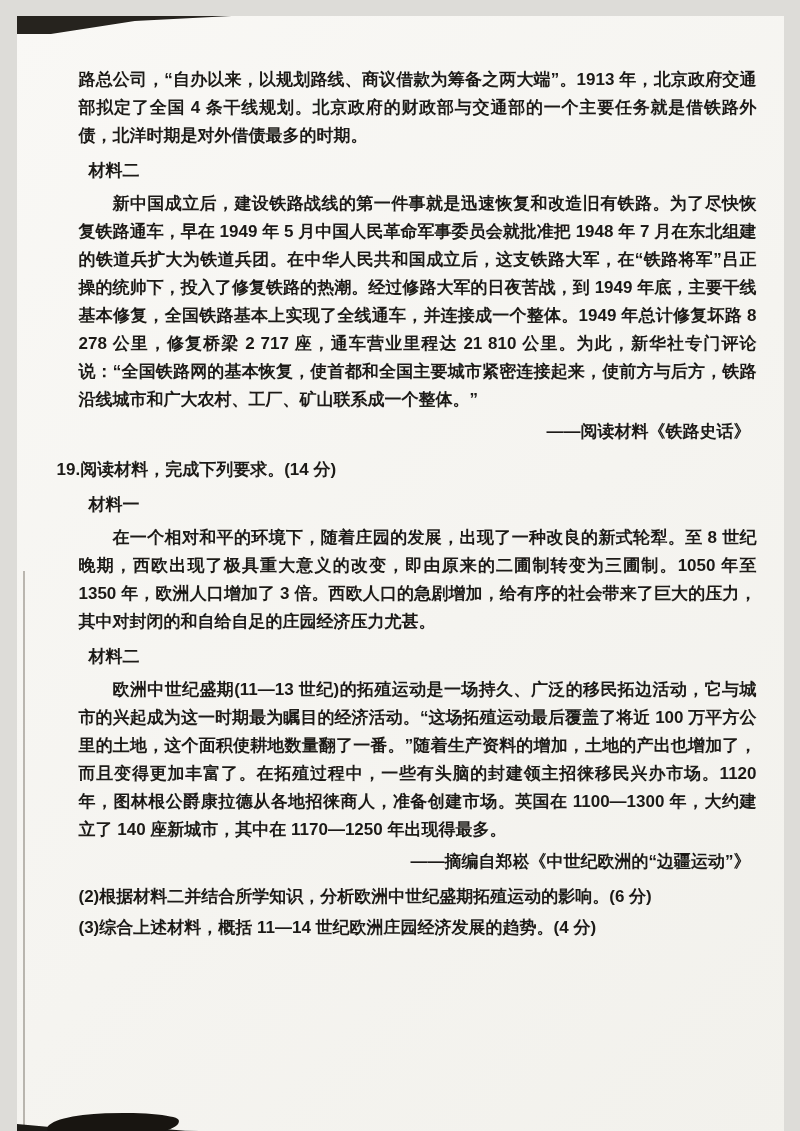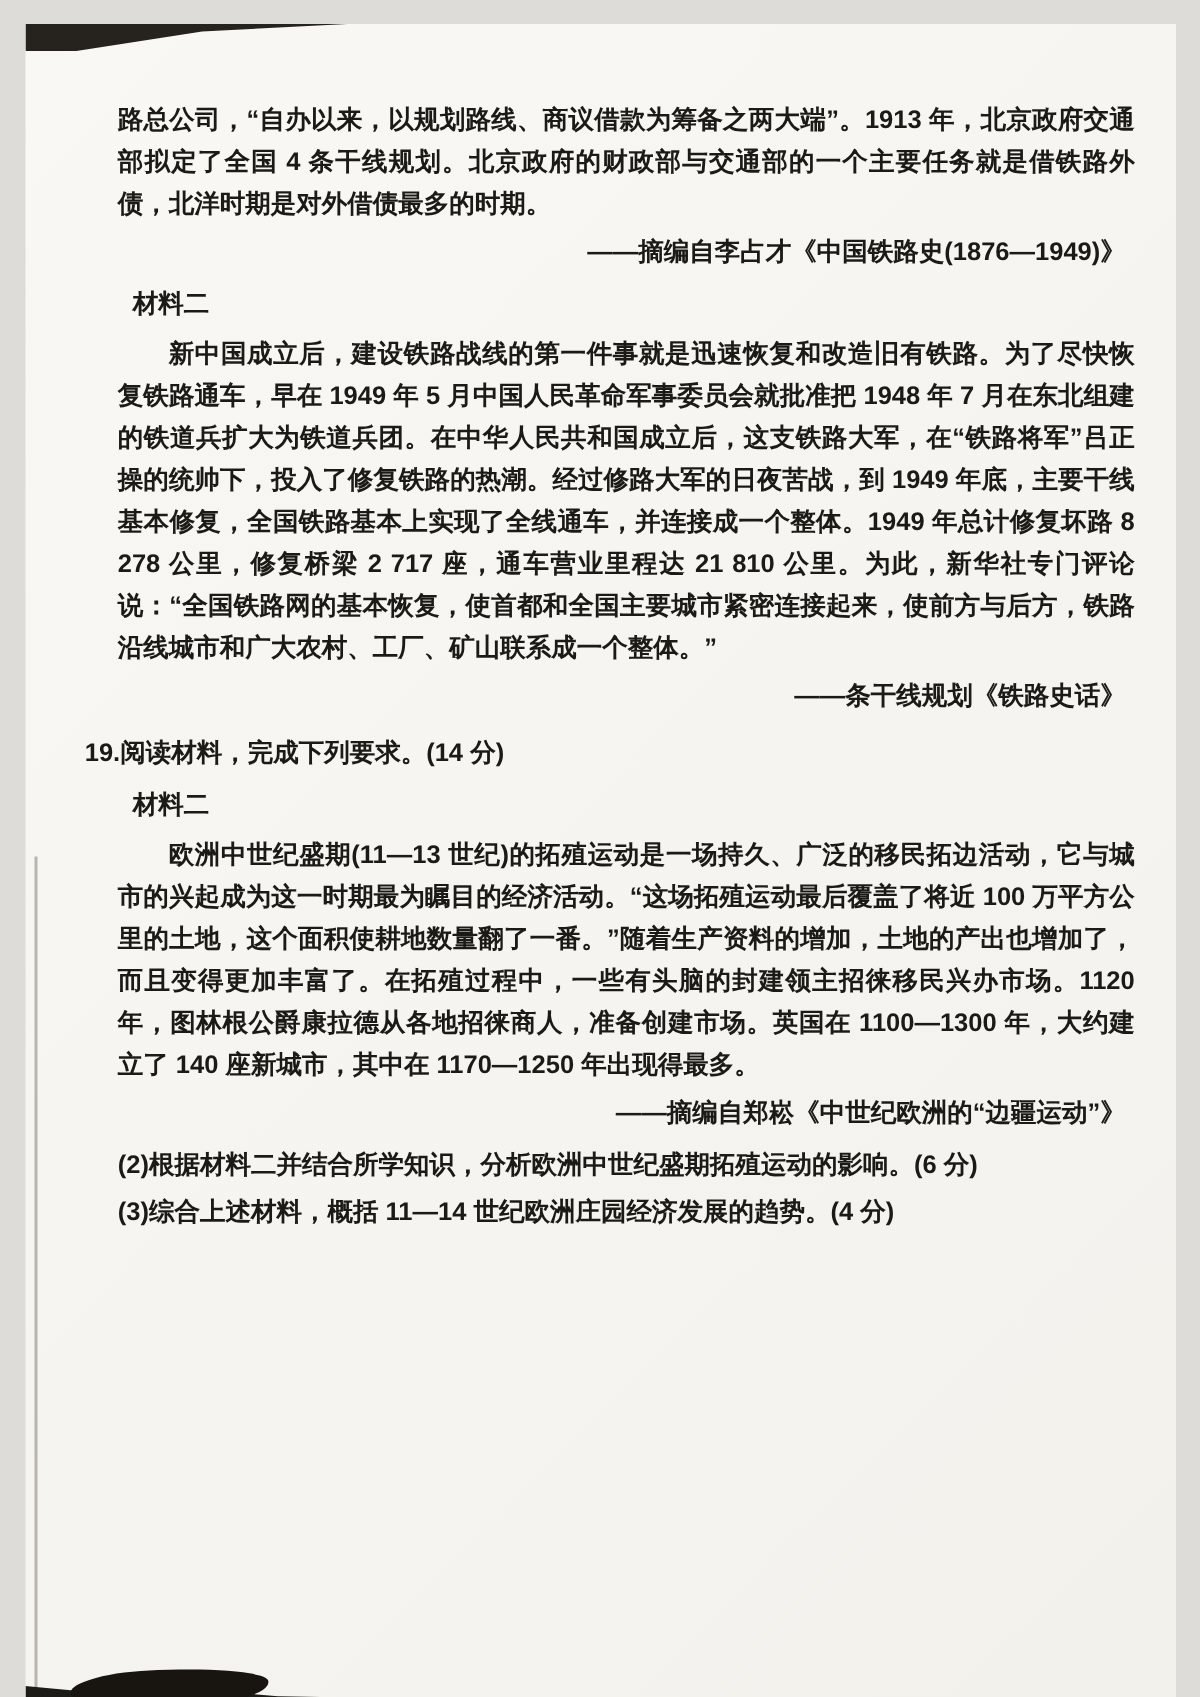--- a/index.html
+++ b/index.html
@@ -73,29 +73,30 @@
     background: rgba(110, 104, 94, 0.45);
   }
 </style>
 </head>
 <body>
 
 <div class="page">
   <div class="content">
 
     <p class="para">路总公司，“自办以来，以规划路线、商议借款为筹备之两大端”。1913 年，北京政府交通部拟定了全国 4 条干线规划。北京政府的财政部与交通部的一个主要任务就是借铁路外债，北洋时期是对外借债最多的时期。</p>
-    <p class="source">——摘编自李占才《中国铁路史(1876—1949)》</p>
 
     <p class="mat-label">材料二</p>
     <p class="para indent">新中国成立后，建设铁路战线的第一件事就是迅速恢复和改造旧有铁路。为了尽快恢复铁路通车，早在 1949 年 5 月中国人民革命军事委员会就批准把 1948 年 7 月在东北组建的铁道兵扩大为铁道兵团。在中华人民共和国成立后，这支铁路大军，在“铁路将军”吕正操的统帅下，投入了修复铁路的热潮。经过修路大军的日夜苦战，到 1949 年底，主要干线基本修复，全国铁路基本上实现了全线通车，并连接成一个整体。1949 年总计修复坏路 8 278 公里，修复桥梁 2 717 座，通车营业里程达 21 810 公里。为此，新华社专门评论说：“全国铁路网的基本恢复，使首都和全国主要城市紧密连接起来，使前方与后方，铁路沿线城市和广大农村、工厂、矿山联系成一个整体。”</p>
-    <p class="source">——条干线规划《铁路史话》</p>
+    <p class="source">——阅读材料《铁路史话》</p>
 
 
     <p class="q-header">19.阅读材料，完成下列要求。(14 分)</p>
 
+    <p class="mat-label">材料一</p>
+    <p class="para indent">在一个相对和平的环境下，随着庄园的发展，出现了一种改良的新式轮犁。至 8 世纪晚期，西欧出现了极具重大意义的改变，即由原来的二圃制转变为三圃制。1050 年至 1350 年，欧洲人口增加了 3 倍。西欧人口的急剧增加，给有序的社会带来了巨大的压力，其中对封闭的和自给自足的庄园经济压力尤甚。</p>
 
     <p class="mat-label">材料二</p>
     <p class="para indent">欧洲中世纪盛期(11—13 世纪)的拓殖运动是一场持久、广泛的移民拓边活动，它与城市的兴起成为这一时期最为瞩目的经济活动。“这场拓殖运动最后覆盖了将近 100 万平方公里的土地，这个面积使耕地数量翻了一番。”随着生产资料的增加，土地的产出也增加了，而且变得更加丰富了。在拓殖过程中，一些有头脑的封建领主招徕移民兴办市场。1120 年，图林根公爵康拉德从各地招徕商人，准备创建市场。英国在 1100—1300 年，大约建立了 140 座新城市，其中在 1170—1250 年出现得最多。</p>
     <p class="source">——摘编自郑崧《中世纪欧洲的“边疆运动”》</p>
 
     <p class="question">(2)根据材料二并结合所学知识，分析欧洲中世纪盛期拓殖运动的影响。(6 分)</p>
     <p class="question">(3)综合上述材料，概括 11—14 世纪欧洲庄园经济发展的趋势。(4 分)</p>
 
   </div>
 

